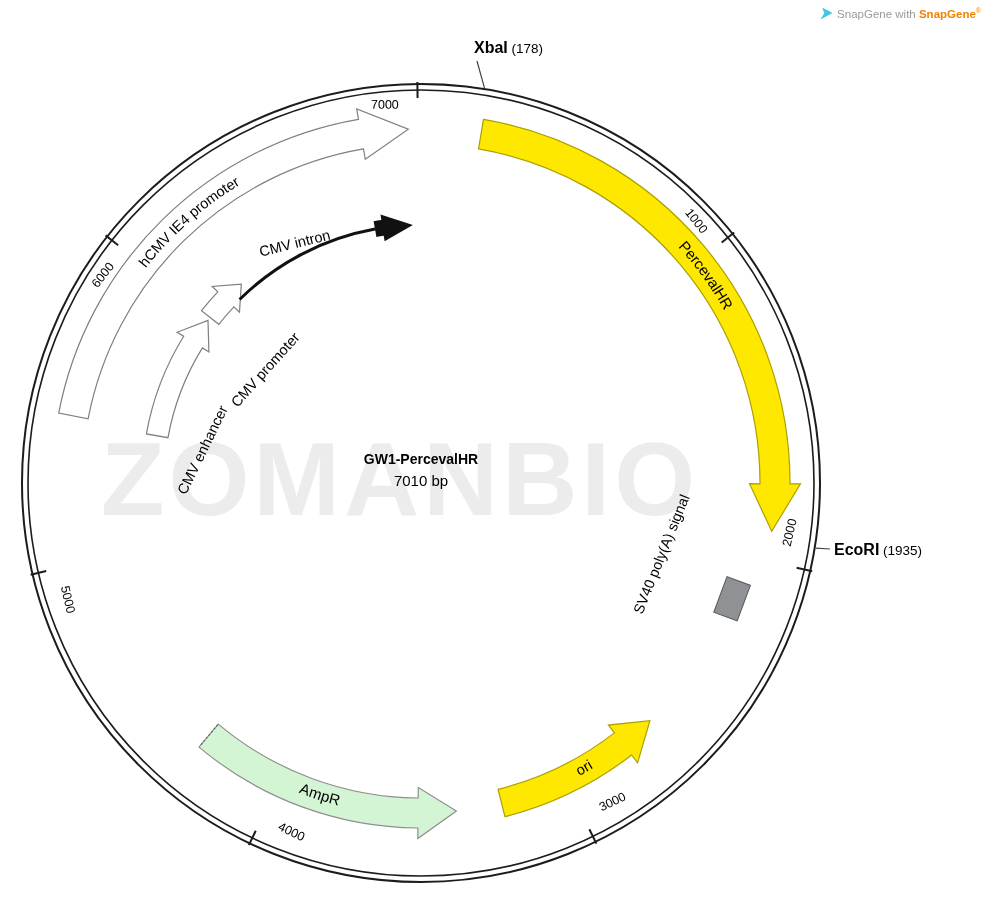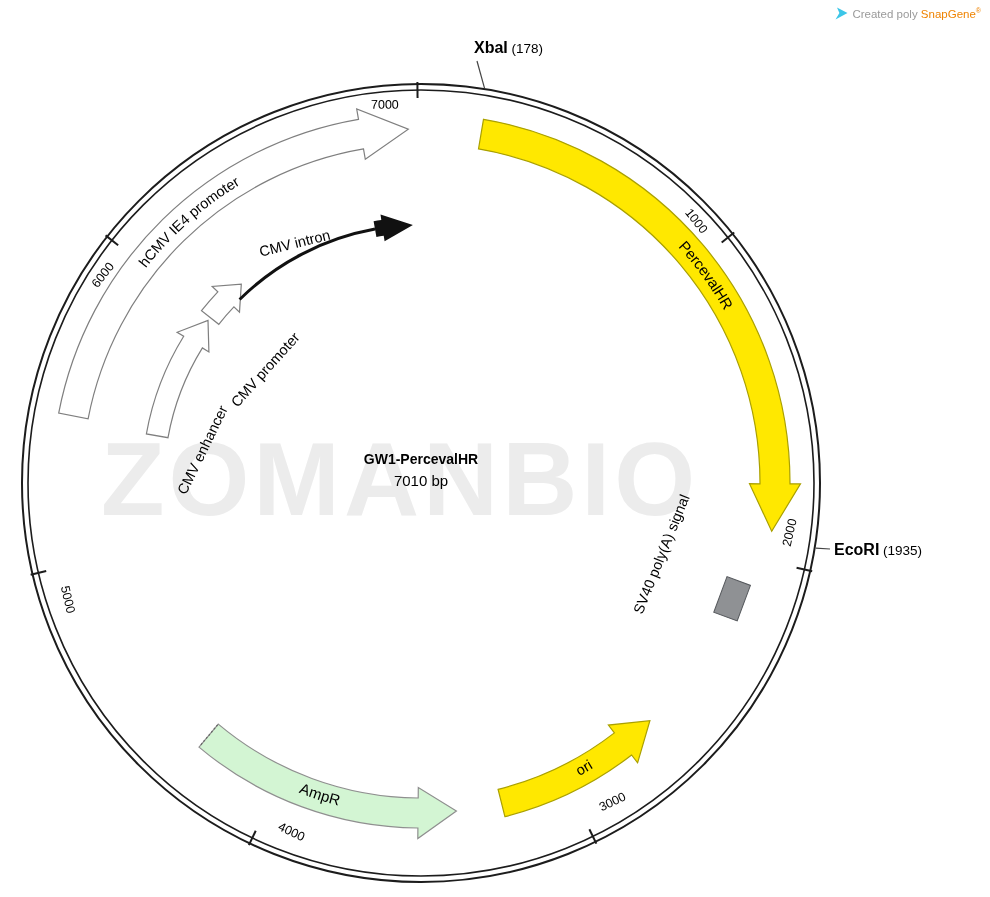--- a/index.html
+++ b/index.html
@@ -8,21 +8,21 @@
     font-family:"Liberation Sans",sans-serif;
   }
   #plasmid-svg{position:absolute;left:0;top:0;font-family:"Liberation Sans",sans-serif;}
   #center-label{position:absolute;left:291px;top:451px;width:260px;text-align:center;pointer-events:none;}
   .plasmid-name{font-weight:bold;font-size:14px;color:#000;}
   .plasmid-size{font-size:15px;color:#000;margin-top:5px;}
   #credit{
     position:absolute;top:7px;right:9px;display:flex;align-items:center;gap:4px;
     font-size:11.5px;color:#9a9a9a;
   }
-  #credit .brand{color:#ef8300;font-weight:400;}
+  #credit .brand{color:#ef8300;font-weight:700;}
   #credit sup{font-size:7px;color:#ef8300;}
   svg text{font-family:"Liberation Sans",sans-serif;}
 </style>
 </head>
 <body>
 
 <div id="stage">
   <svg id="plasmid-svg" width="990" height="897" viewBox="0 0 990 897">
       <defs>
         <path id="lp-hcmv-ie4-promoter" d="M 73.2 422.4 A 353 353 0 0 1 402.0 130.5" fill="none"></path>
@@ -75,15 +75,15 @@
 
   <div id="center-label">
     <div class="plasmid-name">GW1-PercevalHR</div>
     <div class="plasmid-size">7010 bp</div>
   </div>
 
   <div id="credit">
     <svg width="13" height="13" viewBox="0 0 13 13">
       <path d="M0.5 12.5 L12.5 6 L2 0.5 L4.4 6 Z" fill="#3cc6e8"></path>
     </svg>
-    <span><span>Created poly </span><span class="brand">SnapGene</span><sup>®</sup></span>
+    <span><span>SnapGene with </span><span class="brand">SnapGene</span><sup>®</sup></span>
   </div>
 </div>
 
 </body></html>

